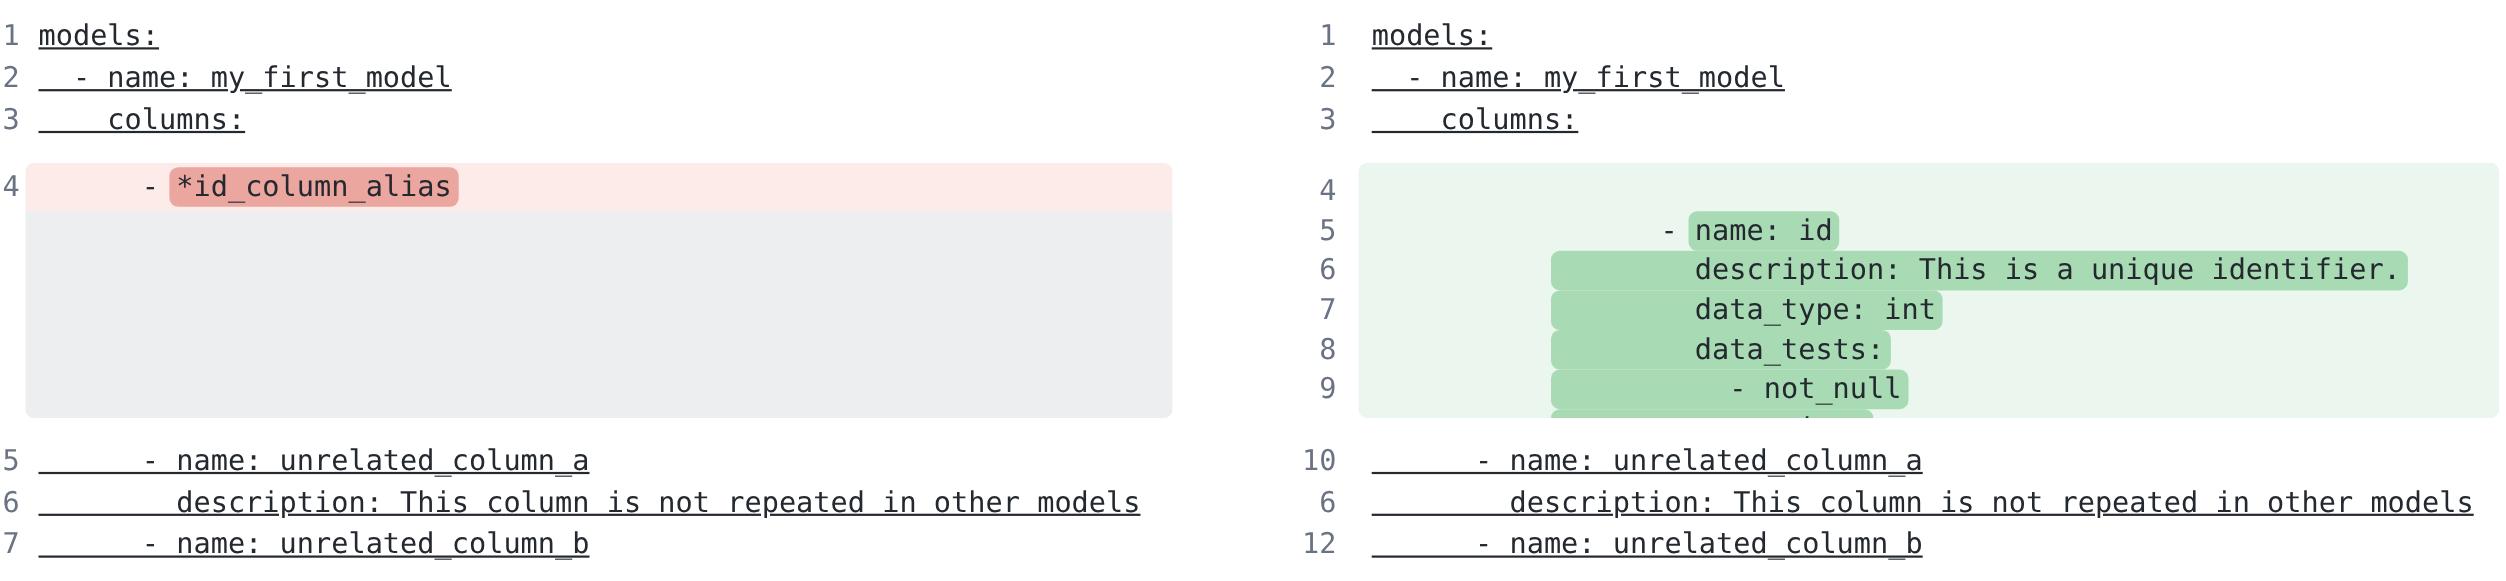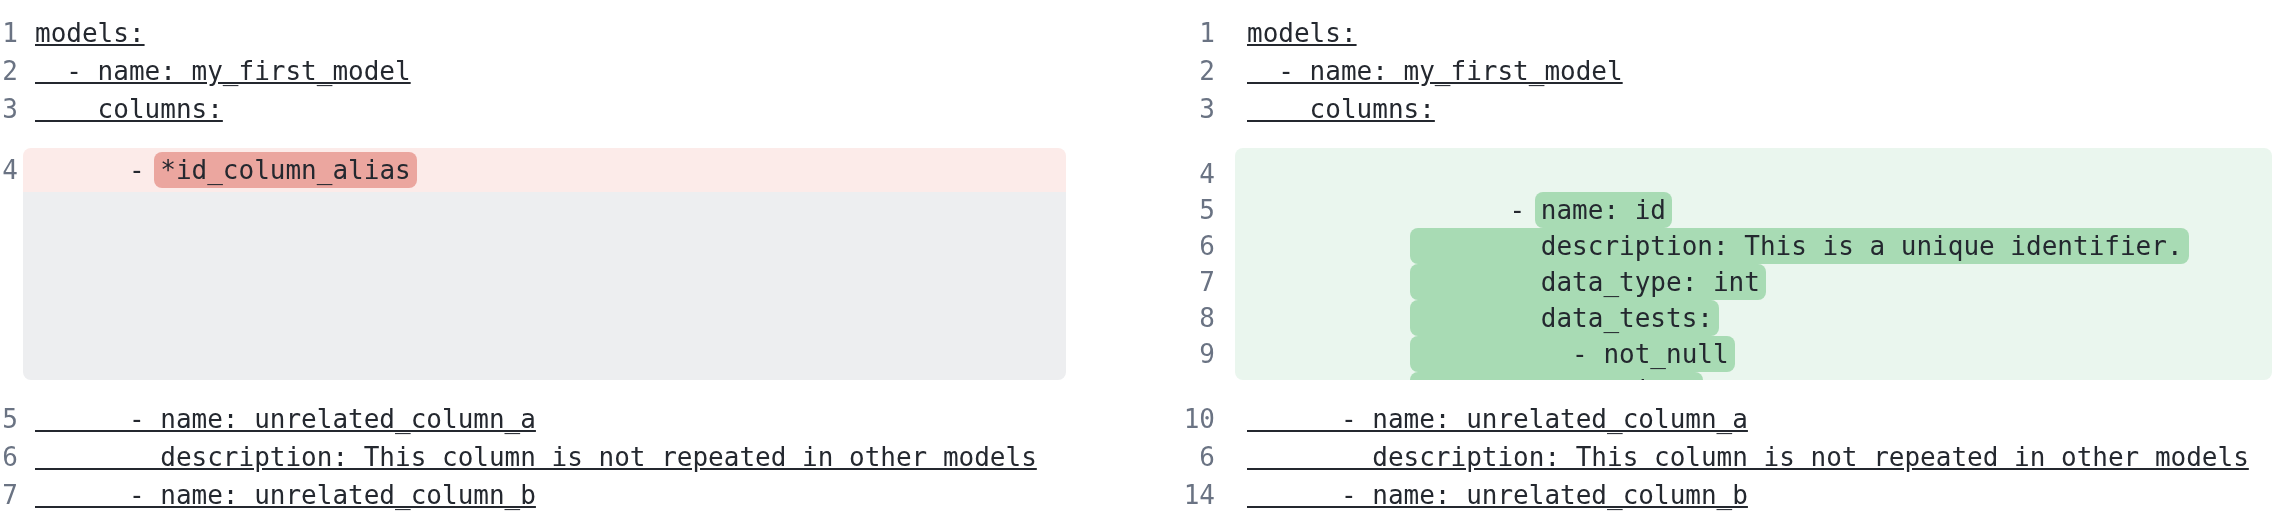--- a/index.html
+++ b/index.html
@@ -143,18 +143,18 @@
 
     <div class="row">
       <span class="num">10</span>
       <span class="txt code">      - name: unrelated_column_a</span>
     </div>
     <div class="row">
       <span class="num">6</span>
       <span class="txt code">        description: This column is not repeated in other models</span>
     </div>
     <div class="row">
-      <span class="num">14</span>
+      <span class="num">12</span>
       <span class="txt code">      - name: unrelated_column_b</span>
     </div>
   </div>
 
 </div>
 
 </body></html>

